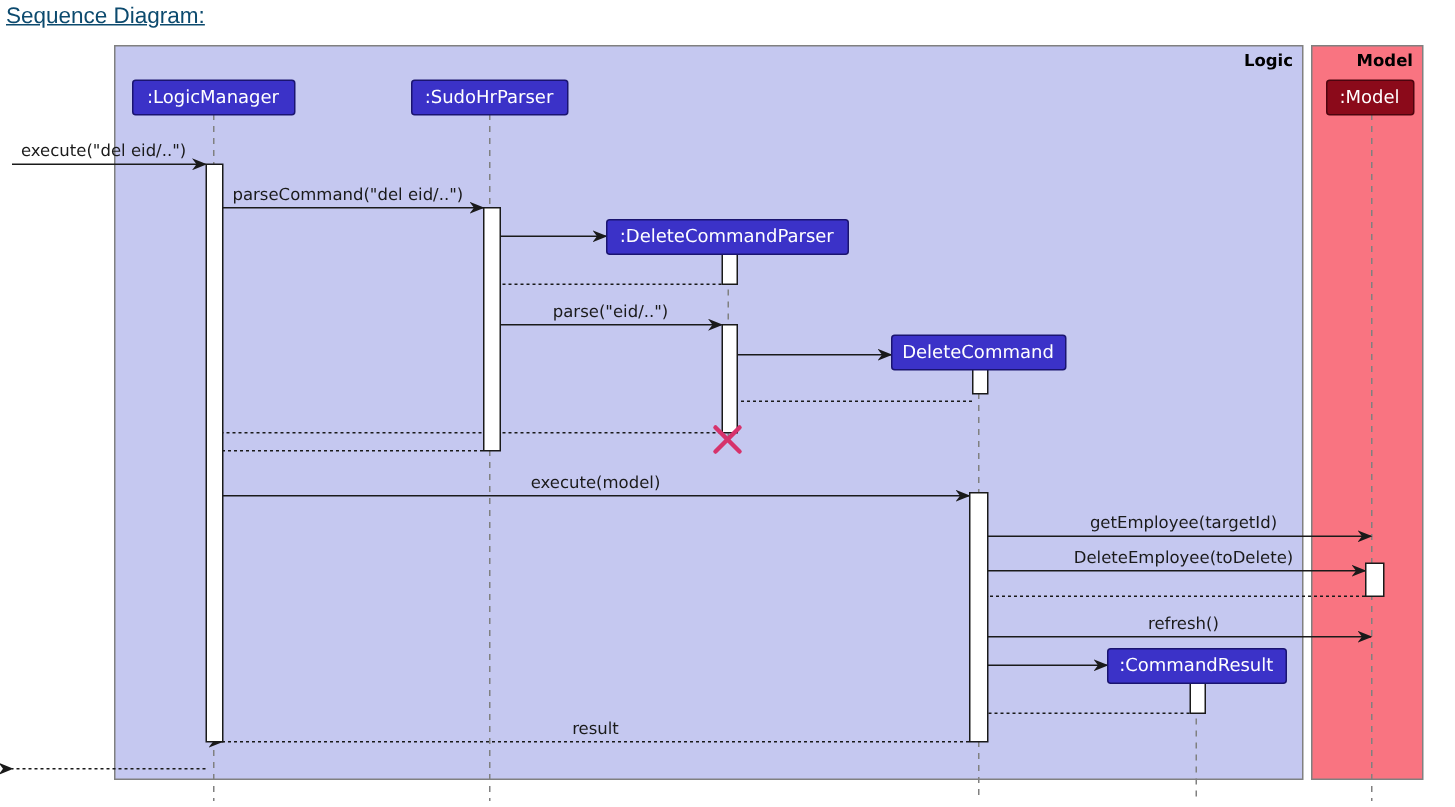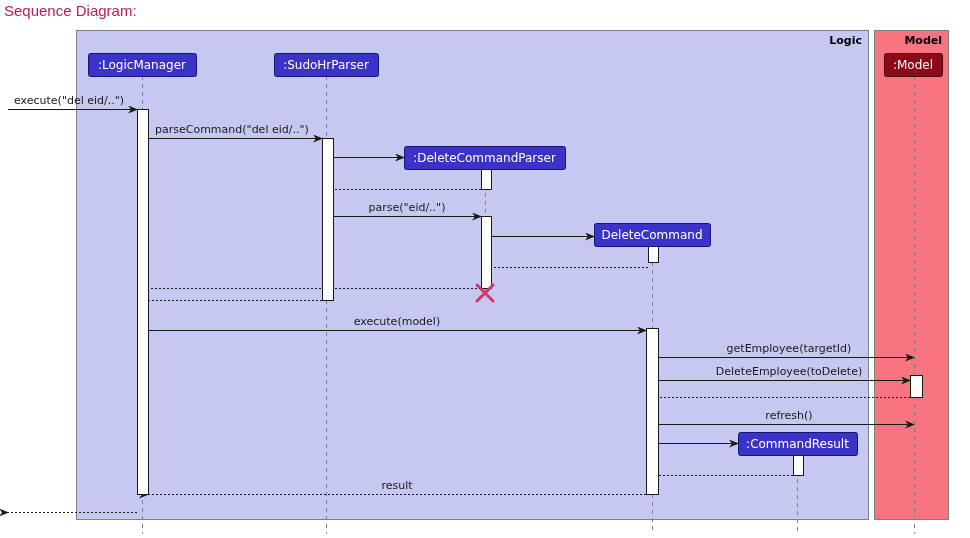--- a/index.html
+++ b/index.html
@@ -12,23 +12,24 @@
     height: 538px;
     font-family: "DejaVu Sans", sans-serif;
     overflow: hidden;
     position: relative;
   }
   #page-title {
     position: absolute;
     left: 4px;
     top: 2px;
     font-size: 15px;
-    color: #be185d;
+    color: #0c4a6e;
     font-family: "Liberation Sans", sans-serif;
     white-space: nowrap;
+    text-decoration: underline;
   }
   #diagram-root {
     position: absolute;
     left: 0;
     top: 0;
     width: 970px;
     height: 538px;
     text-align: center;
   }
   svg#sd {

